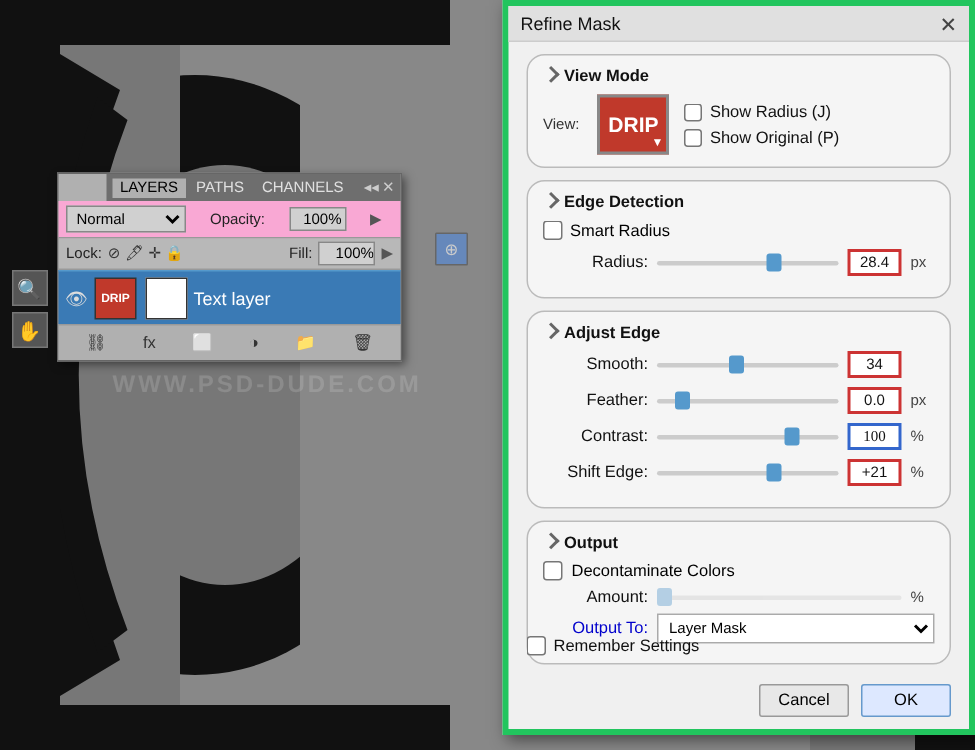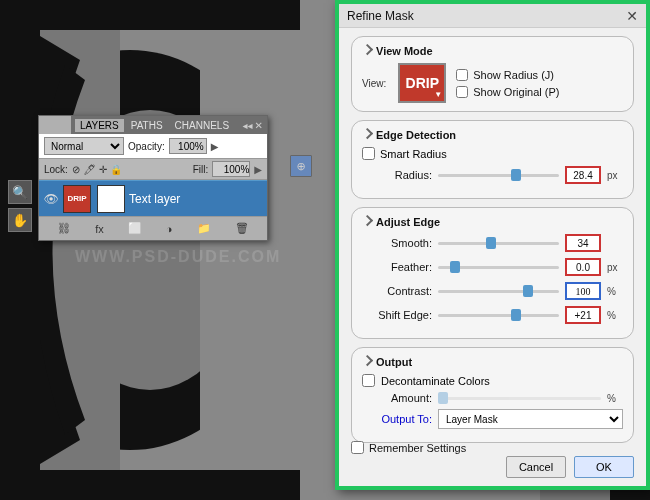--- a/index.html
+++ b/index.html
@@ -74,22 +74,22 @@
       align-items: center;
       gap: 2px;
       color: #ccc;
       font-size: 10px;
     }
 
     .layers-row1 {
       display: flex;
       align-items: center;
       padding: 3px 5px;
-      gap: 4px;
-      background: #ffffff;
+      gap: 16px;
+      background: #f9a8d4;
       border-bottom: 1px solid #999;
     }
 
     .layers-dropdown {
       width: 80px;
       height: 18px;
       background: #d0d0d0;
       border: 1px solid #888;
       font-size: 10px;
       padding: 1px 2px;
@@ -449,21 +449,21 @@
 
     
     .dialog-footer {
       position: absolute;
       bottom: 8px;
       left: 0;
       right: 0;
       padding: 0 12px;
       display: flex;
       flex-direction: column;
-      gap: 2px;
+      gap: 19px;
     }
 
     .remember-row {
       display: flex;
       align-items: center;
       gap: 5px;
       font-size: 11px;
       color: #111;
     }
 

